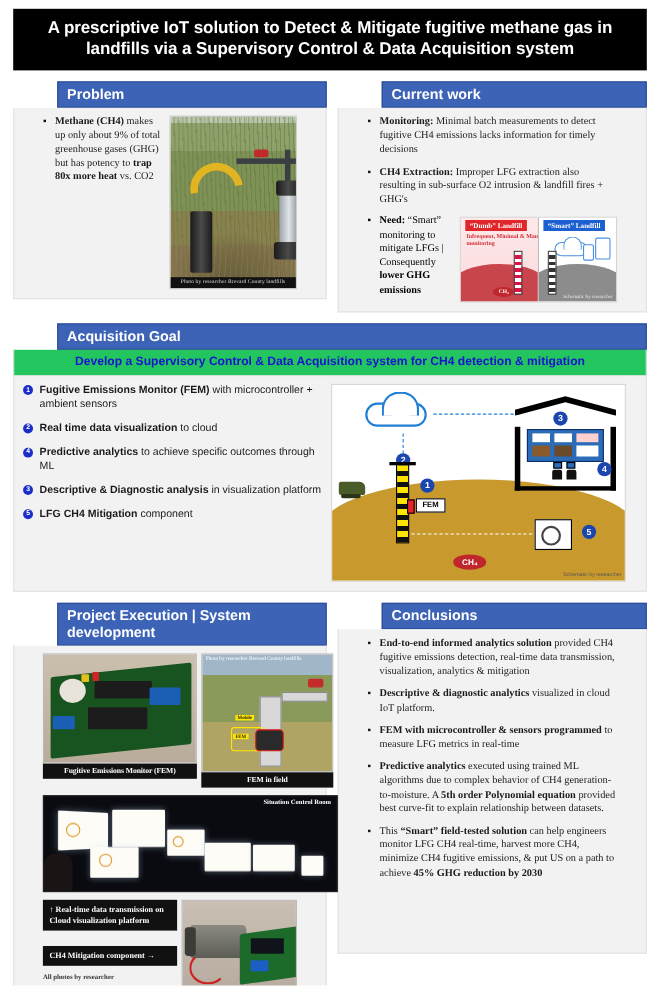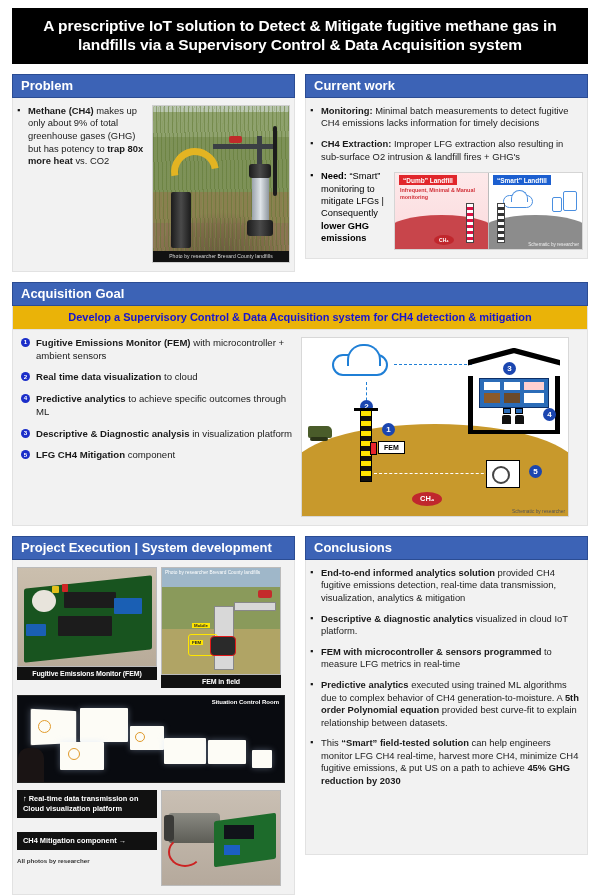--- a/index.html
+++ b/index.html
@@ -24,25 +24,27 @@
   .cols { display: flex; gap: 10px; margin-top: 10px; }
   .col-l { width: 285px; }
   .col-r { width: 285px; }
 
   .section { margin-bottom: 10px; }
   .sec-head {
     background: #3C63B6; color: #fff;
     font-size: 13px; font-weight: bold;
     padding: 3px 8px 4px;
     border: 1px solid #2b4c93;
+    margin-left: 40px;
   }
   .sec-body {
     background: #F2F2F2;
     border: 1px solid #e2e2e2; border-top: none;
-    padding: 7px 4px 8px;
+    padding: 7px 26px 8px;
+    font-family: Liberation Serif, serif;
   }
 
   
   ul.bul { list-style: none; }
   ul.bul > li {
     position: relative; padding-left: 11px;
     font-size: 9.4px; line-height: 1.34; color: #1a1a1a;
     margin-bottom: 8px;
   }
   ul.bul > li:last-child { margin-bottom: 0; }
@@ -112,21 +114,21 @@
   .cw-dev2 { position:absolute; top:24px; right:20px; width:10px; height:15px;
     border:1.4px solid #4a8fe0; border-radius:2px; background:#fff; }
   .cw-note { position:absolute; right:3px; bottom:2px; color:#eee; font-size:4.6px; z-index:6; }
 
   .need-row { display:flex; gap:6px; align-items:flex-start; }
   .need-txt { width:78px; font-size:9.3px; line-height:1.34; position:relative; padding-left:11px; }
   .need-txt::before { content:"▪"; position:absolute; left:0; top:-1px; font-size:9px; }
 
   
   .eg-sub {
-    background:#eab308; border:1px solid #e2e2e2; border-top:none;
+    background:#22c55e; border:1px solid #e2e2e2; border-top:none;
     color:#1715cf; font-weight:bold; font-size:11px;
     text-align:center; padding:5px 4px 6px;
   }
   .eg-wrap { display:flex; gap:8px; background:#F2F2F2;
     border:1px solid #e2e2e2; border-top:none; padding:7px 8px 8px; }
   .eg-list { width:272px; }
   ol.num { list-style:none; }
   ol.num li { position:relative; padding-left:15px; font-size:9.6px;
     line-height:1.33; margin-bottom:9px; color:#1a1a1a; }
   ol.num li:last-child { margin-bottom:0; }

